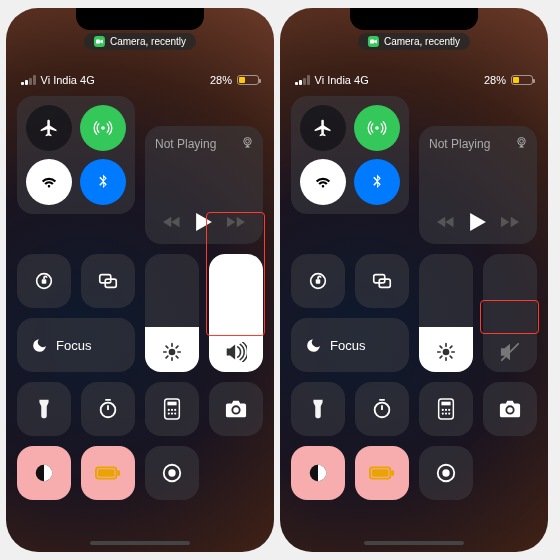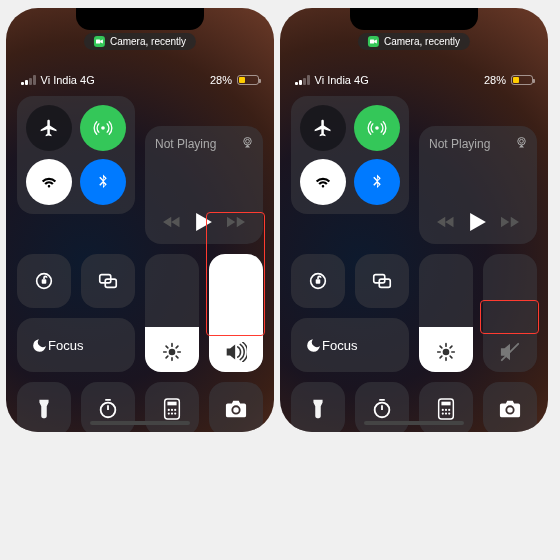--- a/index.html
+++ b/index.html
@@ -8,21 +8,21 @@
     height: 560px;
     background: #f0f0f0;
     display: flex;
     gap: 6px;
     padding: 8px 6px;
     font-family: -apple-system, "Helvetica Neue", Arial, sans-serif;
     overflow: hidden;
   }
   .phone {
     width: 268px;
-    height: 424px;
+    height: 544px;
     border-radius: 32px;
     background: radial-gradient(circle at 30% 60%, #0d1a2e 0%, #1a1420 40%, #3a1f16 70%, #6b3a28 100%);
     position: relative;
     overflow: hidden;
     color: #fff;
     padding: 10px 11px 0;
   }
   .notch {
     position: absolute;
     top: 0; left: 50%;
@@ -111,21 +111,21 @@
     display:flex; flex-direction:column; justify-content:space-between;margin-top:30px;
   }
   .airplay-ic {
     position: absolute; top: 8px; right: 8px;
     width: 16px; height: 16px;
     display:flex;align-items:center;justify-content:center;
   }
   .np { font-size: 12px; color: #aaa; margin-top: 2px; }
   .controls { display:flex; justify-content:space-around; align-items:center; padding-bottom:4px;}
   .small { width: 54px; height: 54px; display:flex; align-items:center; justify-content:center; }
-  .focus { width: 118px; height: 54px; display:flex; align-items:center; padding-left:14px; font-size:13px; font-weight:500;}
+  .focus { width: 118px; height: 54px; display:flex; align-items:center; gap:8px; padding-left:14px; font-size:13px; font-weight:500;}
   .slider {
     width: 54px; height: 118px;
     background: rgba(60,60,65,0.55);
     border-radius: 16px;
     position: relative;
     overflow: hidden;
     display:flex; align-items:flex-end; justify-content:center;
   }
   .slider .fill-b {
     position:absolute; bottom:0; left:0; right:0;

